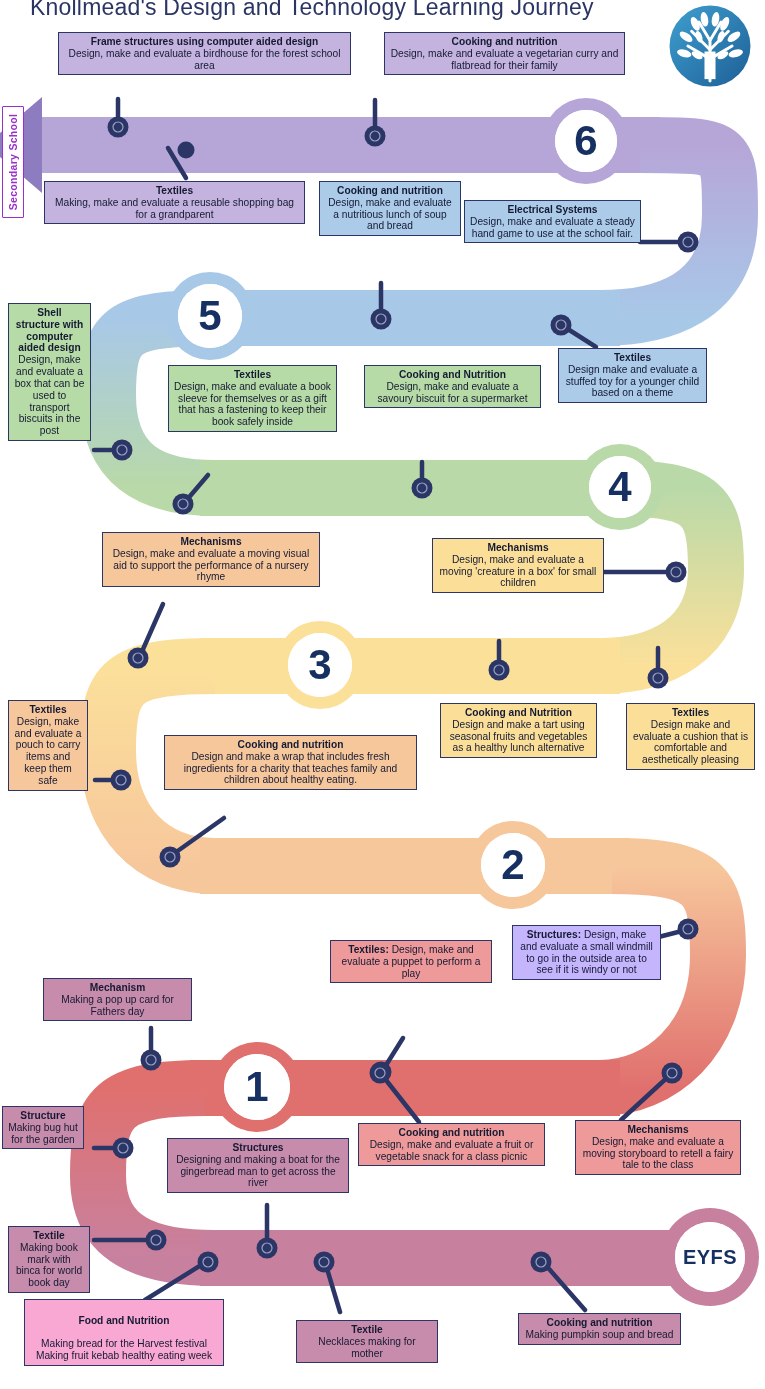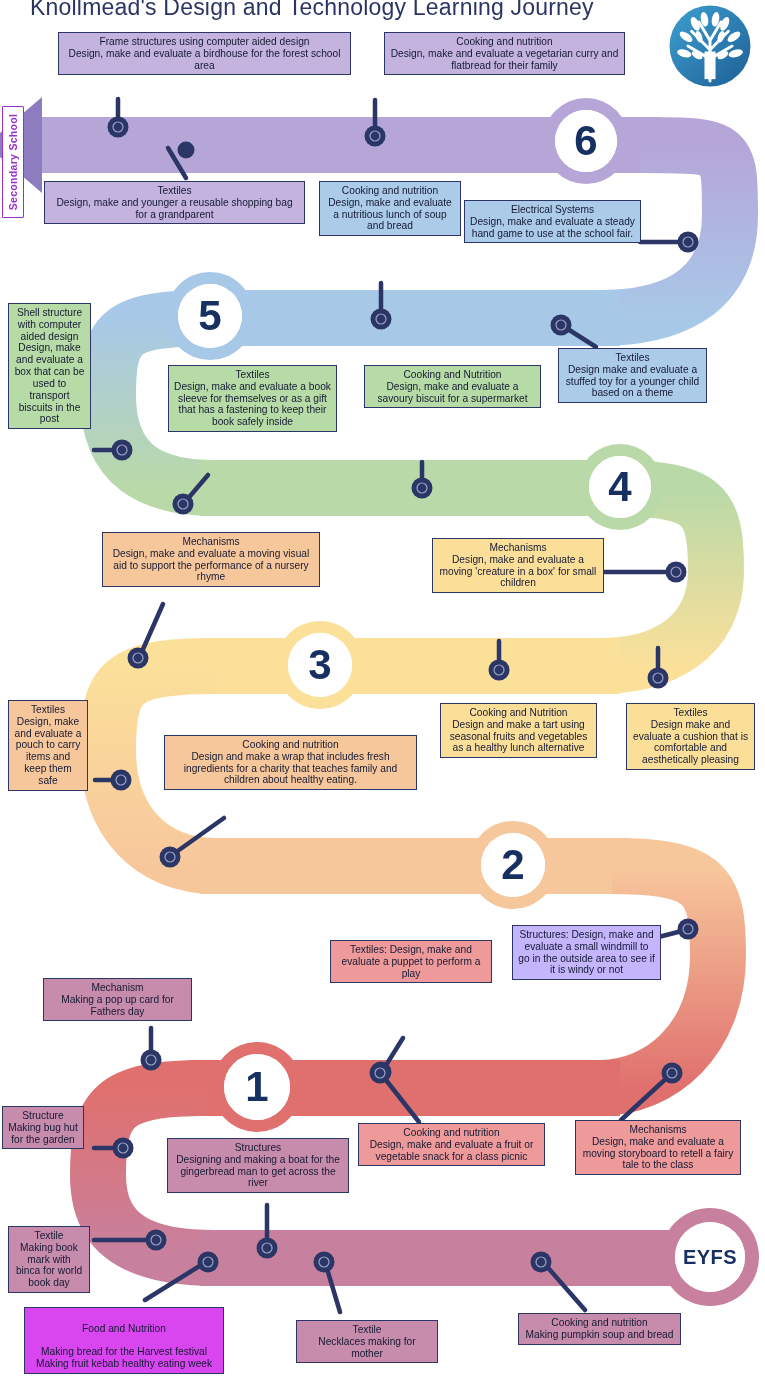--- a/index.html
+++ b/index.html
@@ -15,21 +15,21 @@
 
   .secondary-tag{position:absolute;left:2px;top:106px;width:20px;height:110px;
       border:1.6px solid #9b2fc9;border-radius:1px;background:#fff;}
   .secondary-tag span{display:block;position:absolute;left:50%;top:50%;
       transform:translate(-50%,-50%) rotate(-90deg);transform-origin:center;
       white-space:nowrap;font-size:10.5px;font-weight:bold;color:#9b2fc9;letter-spacing:.3px;}
 
   .card{position:absolute;box-sizing:border-box;border:1.3px solid #2b3566;
         padding:3px 5px;text-align:center;line-height:1.16;font-size:10.2px;
         color:#151a33;}
-  .card b{display:block;font-weight:normal;}
+  .card b{display:block;font-weight:bold;}
 
   
   .yr{position:absolute;border-radius:50%;display:flex;align-items:center;
       justify-content:center;background:#ffffff;color:#173062;font-weight:bold;}
   .yr.n{font-size:42px;line-height:1;}
   .yr.eyfs{font-size:20px;letter-spacing:.5px;}
 </style>
 </head>
 <body>
 
@@ -245,21 +245,21 @@
   <div class="card" style="left:58px;top:32px;width:293px;background:#c3b3de;">
     <b>Frame structures using computer aided design</b>
     <span>Design, make and evaluate a birdhouse for the forest school area</span>
   </div>
   <div class="card" style="left:384px;top:32px;width:241px;background:#c3b3de;">
     <b>Cooking and nutrition</b>
     <span>Design, make and evaluate a vegetarian curry and flatbread for their family</span>
   </div>
   <div class="card" style="left:44px;top:181px;width:261px;background:#c3b3de;">
     <b>Textiles</b>
-    <span>Design, make and younger a reusable shopping bag for a grandparent</span>
+    <span>Making, make and evaluate a reusable shopping bag for a grandparent</span>
   </div>
 
   <div class="card" style="left:319px;top:181px;width:142px;background:#abcbe9;">
     <b>Cooking and nutrition</b>
     <span>Design, make and evaluate a nutritious lunch of soup and bread</span>
   </div>
   <div class="card" style="left:464px;top:200px;width:177px;background:#abcbe9;">
     <b>Electrical Systems</b>
     <span>Design, make and evaluate a steady hand game to use at the school fair.</span>
   </div>
@@ -331,21 +331,21 @@
   </div>
   <div class="card" style="left:575px;top:1120px;width:166px;background:#ee9a9a;">
     <b>Mechanisms</b>
     <span>Design, make and evaluate a moving storyboard to retell a fairy tale to the class</span>
   </div>
 
   <div class="card" style="left:8px;top:1226px;width:82px;background:#c78bab;">
     <b>Textile</b>
     <span>Making book mark with binca for world book day</span>
   </div>
-  <div class="card" style="left:24px;top:1299px;width:200px;background:#d946ef;white-space:pre-line;margin-top:8px;">
+  <div class="card" style="left:24px;top:1299px;width:200px;background:#f9a8d4;white-space:pre-line;">
     <b>Food and Nutrition</b>
     <span>Making bread for the Harvest festival
 Making fruit kebab healthy eating week</span>
   </div>
   <div class="card" style="left:296px;top:1320px;width:142px;background:#c78bab;">
     <b>Textile</b>
     <span>Necklaces making for mother</span>
   </div>
   <div class="card" style="left:518px;top:1313px;width:163px;background:#c78bab;">
     <b>Cooking and nutrition</b>

